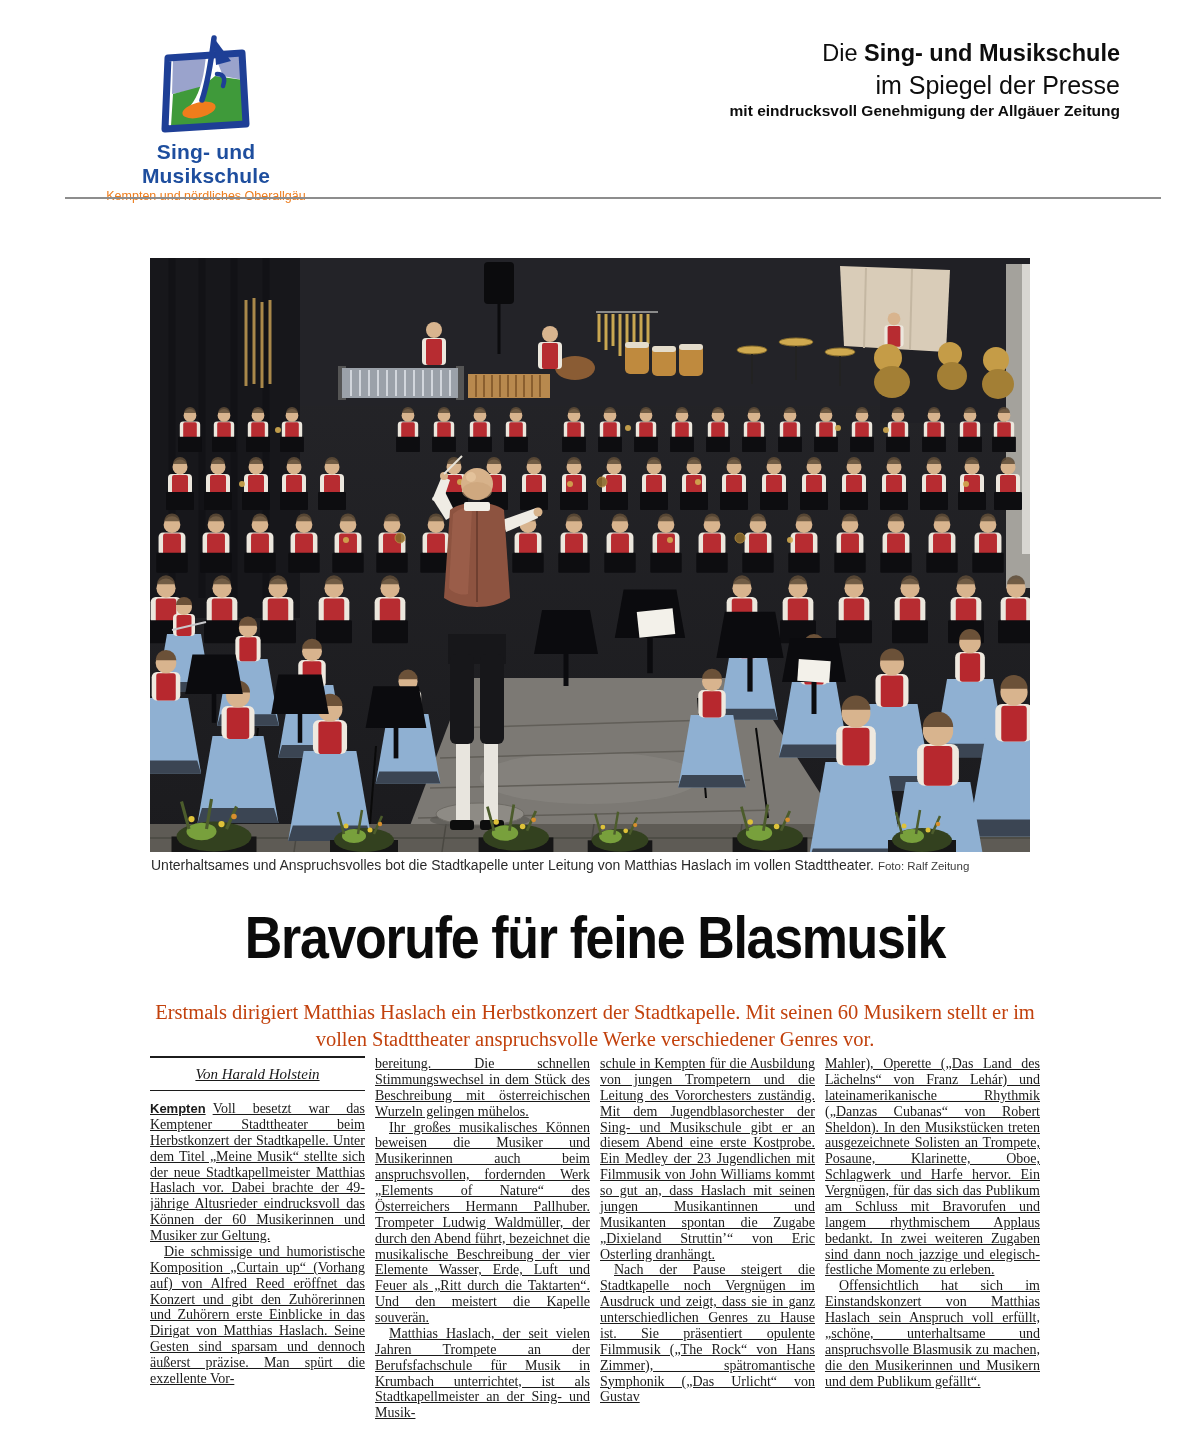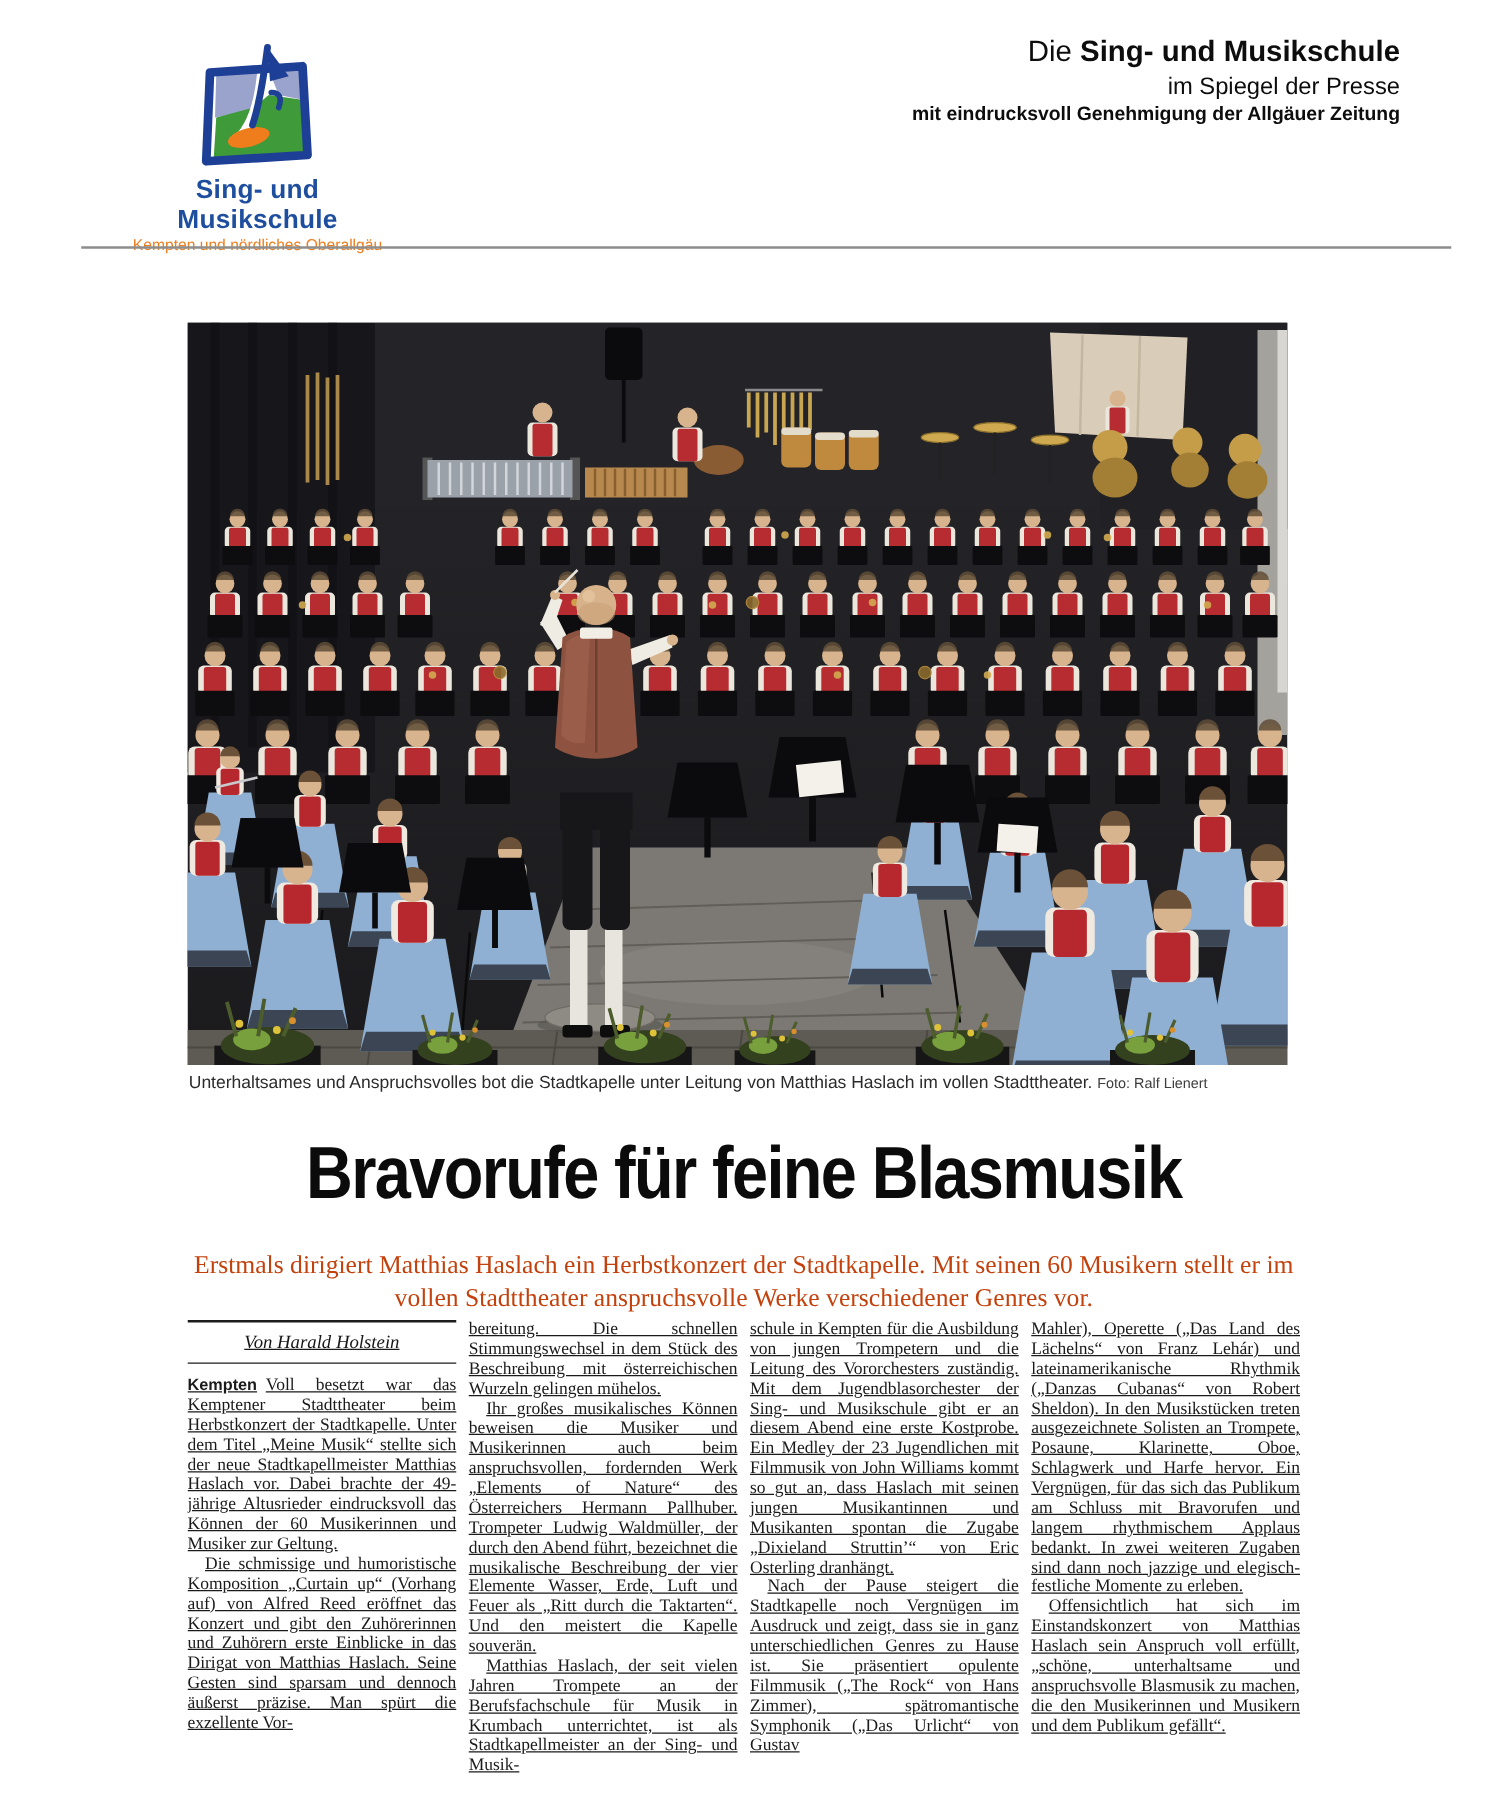--- a/index.html
+++ b/index.html
@@ -5,24 +5,24 @@
   html,body{margin:0;padding:0;background:#ffffff;}
   .page{position:relative;width:1190px;height:1455px;background:#fff;overflow:hidden;
         font-family:"Liberation Sans",sans-serif;color:#111;}
 
   
   .logo-block{position:absolute;left:98px;top:34px;width:216px;text-align:center;}
   .logo-block svg{display:block;margin:0 auto;}
   .logo-title{color:#1e4e9e;font-weight:700;font-size:21px;letter-spacing:.2px;margin-top:2px;}
   .logo-sub{color:#ee7d1d;font-weight:400;font-size:12.5px;margin-top:1px;}
 
-  .mast-right{position:absolute;right:70px;top:28px;text-align:right;color:#0d0d0d;}
+  .mast-right{position:absolute;right:70px;top:40px;text-align:right;color:#0d0d0d;}
   .mr-l1{font-size:23.5px;}
   .mr-l1 strong{font-weight:700;}
-  .mr-l2{font-size:19px;margin-top:4px;}
+  .mr-l2{font-size:25px;margin-top:4px;}
   .mr-s1{font-size:17.5px;font-weight:700;margin-top:33px;}
   .mr-s2{font-size:15.5px;font-weight:700;margin-top:2px;}
 
   .top-rule{position:absolute;left:65px;top:197px;width:1096px;height:2px;background:#8d8d8d;}
 
   
   .photo{position:absolute;left:150px;top:258px;width:880px;height:594px;margin:0;}
   .photo svg{display:block;width:880px;height:594px;}
   .caption{position:absolute;left:151px;top:857px;width:878px;font-size:14px;color:#2b2b2b;
            font-family:"Liberation Sans",sans-serif;}
@@ -405,21 +405,21 @@
         <use href="#plant" transform="translate(366,586) scale(1.1)"></use>
           <use href="#plant" transform="translate(470,588) scale(.95)"></use>
         <use href="#plant" transform="translate(620,586) scale(1.1)"></use>
           <use href="#plant" transform="translate(772,588)"></use>
       </g>
     </svg>
   </figure>
 
   <div class="caption">
     <span>Unterhaltsames und Anspruchsvolles bot die Stadtkapelle unter Leitung von Matthias Haslach im vollen Stadttheater.</span>
-    <span class="credit">Foto: Ralf Lienert</span>
+    <span class="credit">Foto: Ralf Zeitung</span>
   </div>
 
   <h1 class="headline">Bravorufe für feine Blasmusik</h1>
   <p class="subtitle">Erstmals dirigiert Matthias Haslach ein Herbstkonzert der Stadtkapelle. Mit seinen 60 Musikern stellt er im vollen Stadttheater anspruchsvolle Werke verschiedener Genres vor.</p>
 
   <div class="columns">
     <div class="col">
       <div class="byline-box">Von Harald Holstein</div>
       <p><strong class="city">Kempten</strong><span>Voll besetzt war das Kemptener Stadttheater beim Herbstkonzert der Stadtkapelle. Unter dem Titel „Meine Musik“ stellte sich der neue Stadtkapellmeister Matthias Haslach vor. Dabei brachte der 49-jährige Altusrieder eindrucksvoll das Können der 60 Musikerinnen und Musiker zur Geltung.</span></p>
       <p class="indent">Die schmissige und humoristische Komposition „Curtain up“ (Vorhang auf) von Alfred Reed eröffnet das Konzert und gibt den Zuhörerinnen und Zuhörern erste Einblicke in das Dirigat von Matthias Haslach. Seine Gesten sind sparsam und dennoch äußerst präzise. Man spürt die exzellente Vor-</p>

